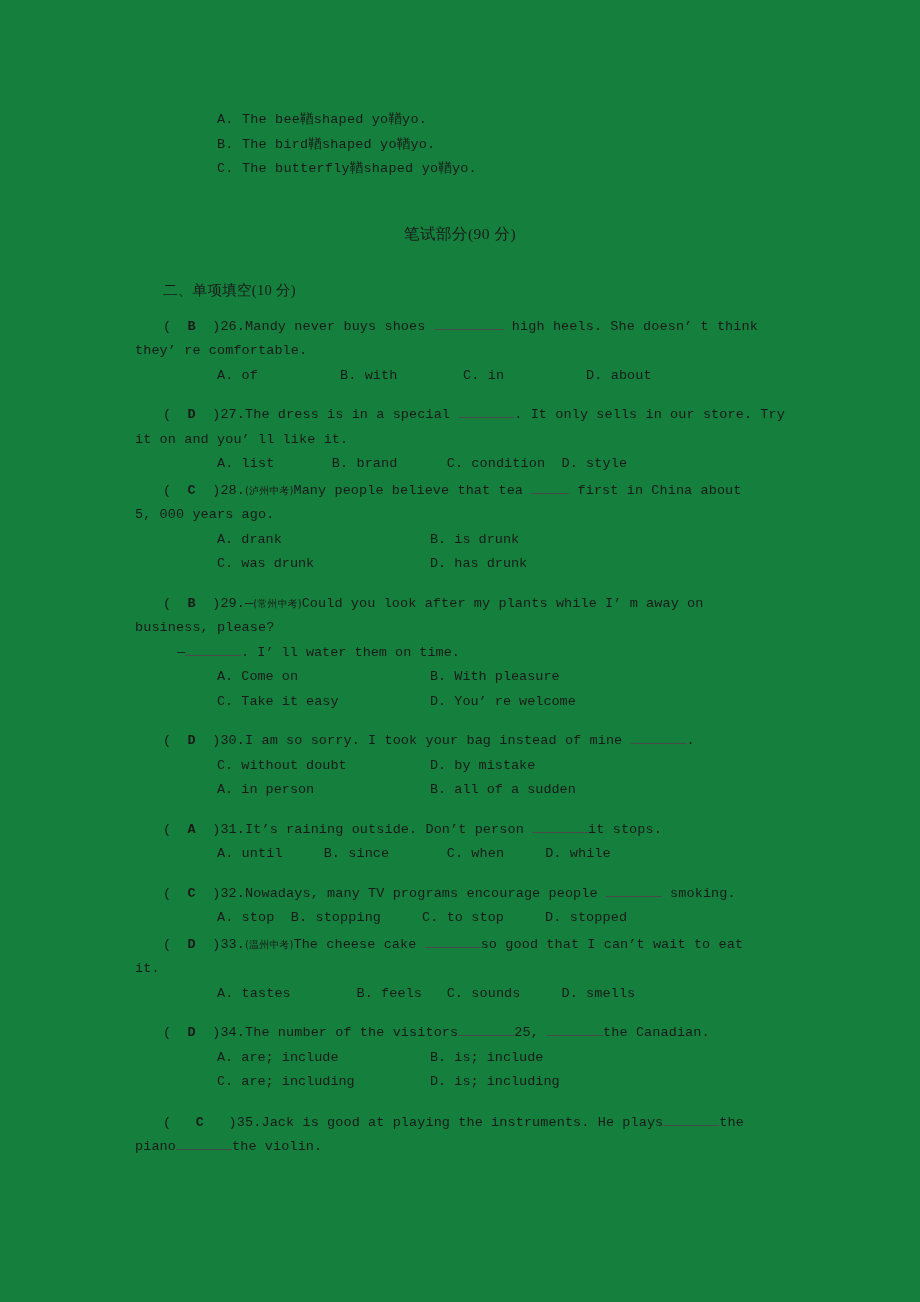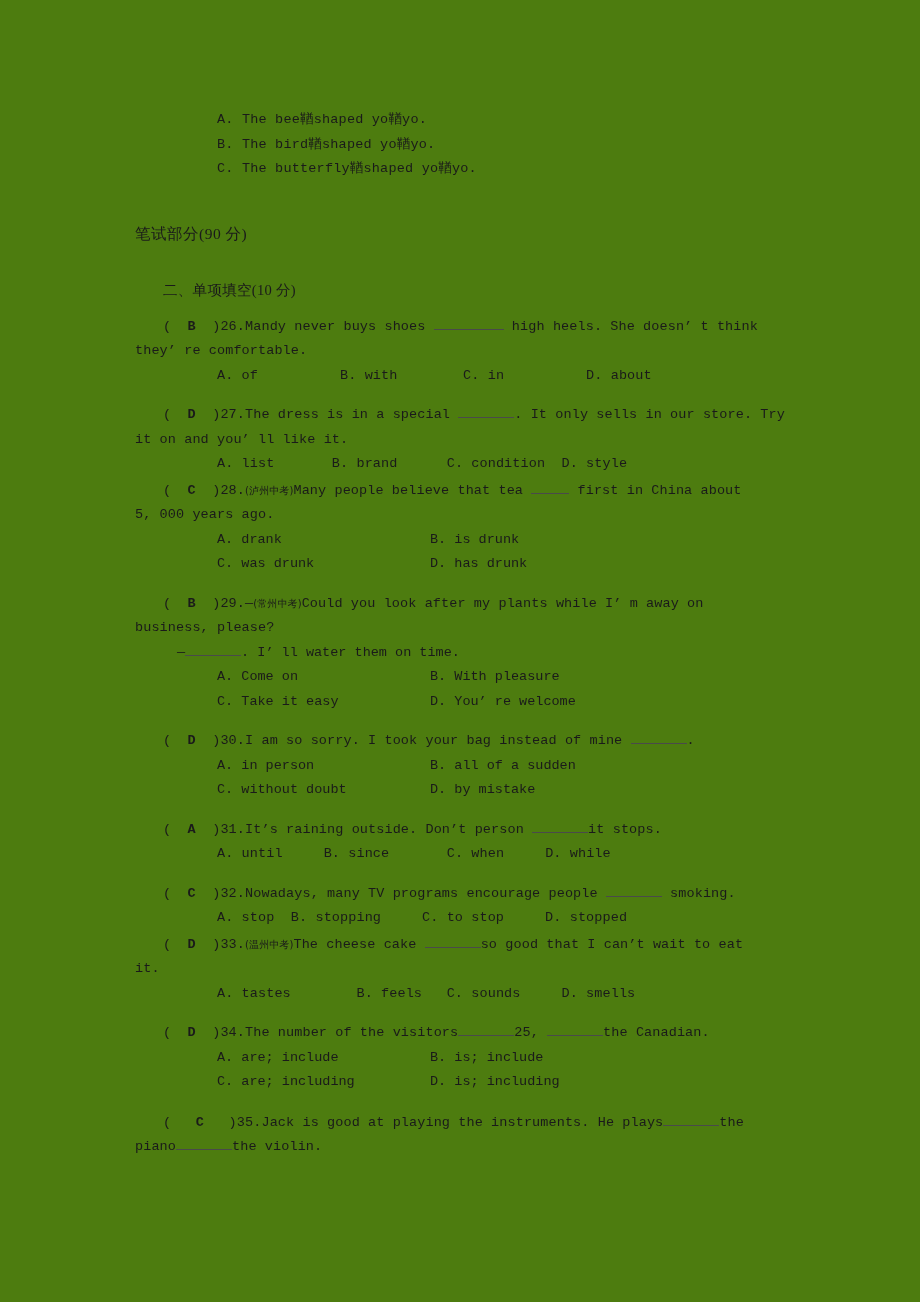--- a/index.html
+++ b/index.html
@@ -14,21 +14,21 @@
     position: relative;
     font-family: "Liberation Serif", "DejaVu Serif", serif;
     color: #1a1a1a;
     overflow: hidden;
   }
   .page {
     position: absolute;
     left: 0; top: 0;
     width: 920px;
     height: 1302px;
-    background: #4d7c0f;
+    background: #15803d;
   }
   .content {
     position: absolute;
     left: 135px;
     top: 108px;
     width: 650px;
   }
   .leadin-opts {
     margin: 0;
     padding: 0;
@@ -36,20 +36,21 @@
   .leadin-opt {
     font-family: "Liberation Mono", "DejaVu Sans Mono", monospace;
     font-size: 13.5px;
     line-height: 24.5px;
     padding-left: 82px;
     white-space: pre;
     letter-spacing: 0.2px;
   }
 
   .section-heading {
+    text-align: center;
     font-family: "Liberation Serif", "DejaVu Serif", serif;
     font-size: 15.5px;
     margin-top: 42px;
     margin-bottom: 0;
     letter-spacing: 0.5px;
   }
 
   .part-title {
     font-family: "Liberation Serif", "DejaVu Serif", serif;
     font-size: 14.5px;
@@ -181,26 +182,26 @@
             <span class="cellA">C. Take it easy</span>
             <span class="cellB">D. You’ re welcome</span>
           </div>
       </div>
     </div>
 
     <div class="q">
       <p class="stem"><span class="indent"></span><span class="paren">(  <span class="ans">D</span>  )</span><span>30.</span><span>I am so sorry. I took your bag instead of mine </span><span class="blank w-md"></span><span>.</span></p>
       <div class="opt-grid">
         <div class="grow">
+            <span class="cellA">C. without doubt</span>
+            <span class="cellB">D. by mistake</span>
+          </div>
+        <div class="grow">
             <span class="cellA">A. in person</span>
             <span class="cellB">B. all of a sudden</span>
-          </div>
-        <div class="grow">
-            <span class="cellA">C. without doubt</span>
-            <span class="cellB">D. by mistake</span>
           </div>
       </div>
     </div>
 
     <div class="q">
       <p class="stem"><span class="indent"></span><span class="paren">(  <span class="ans">A</span>  )</span><span>31.</span><span>It’s raining outside. Don’t person </span><span class="blank w-md"></span><span>it stops.</span></p>
       <div class="opts"><span>A. until</span>     <span>B. since</span>       <span>C. when</span>     <span>D. while</span></div>
     </div>
 
     <div class="q">

